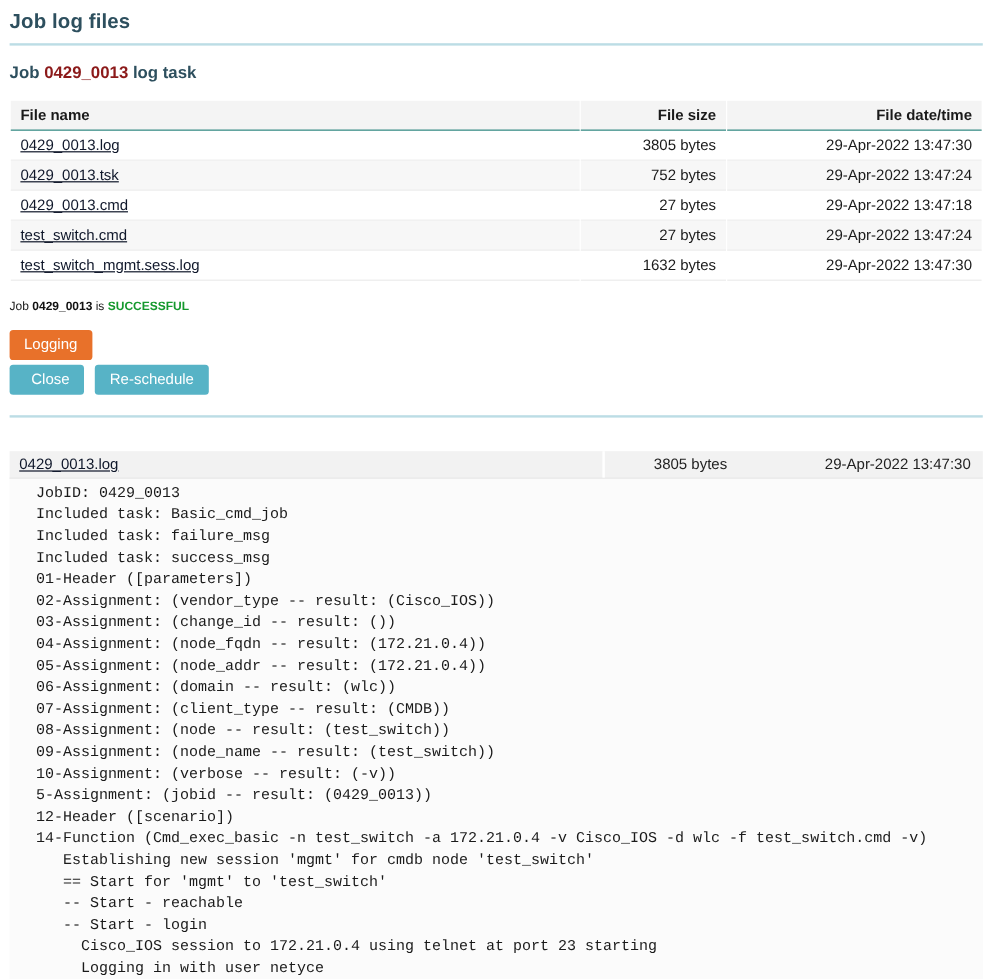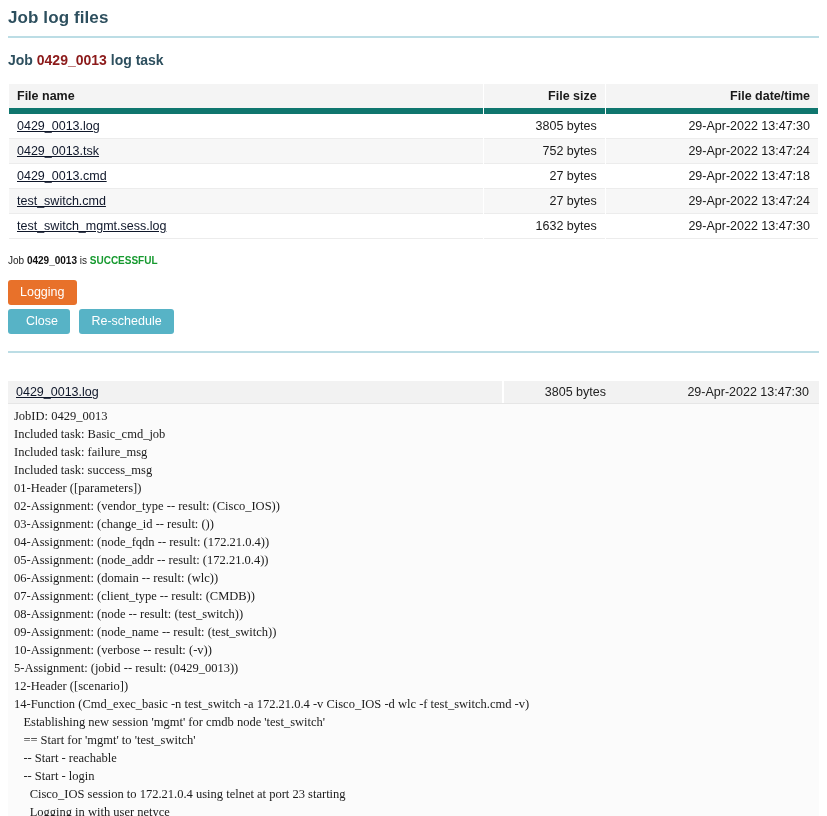--- a/index.html
+++ b/index.html
@@ -55,21 +55,21 @@
     border-spacing: 1px 0;
     font-size: 12.5px;
   }
   .filetable th {
     background: #f4f4f4;
     color: #1a1a1a;
     font-weight: bold;
     font-size: 12.5px;
     padding: 5px 8px;
     text-align: left;
-    border-bottom: 6px solid #0f766e;
+    border-bottom: 1px solid #0f766e;
     white-space: nowrap;
   }
   .filetable th.num, .filetable td.num { text-align: right; }
   .filetable td {
     padding: 5px 8px;
     border-bottom: 1px solid #ececec;
     white-space: nowrap;
     color: #1a1a1a;
   }
   .filetable tbody tr:nth-child(odd) td { background: #ffffff; }
@@ -131,25 +131,26 @@
   .logheader .lh-name { width: 494px; padding: 4px 8px; box-sizing: border-box; }
   .logheader .lh-gap  { width: 2px; background: #ffffff; }
   .logheader .lh-size { width: 110px; padding: 4px 8px; box-sizing: border-box; text-align: right; }
   .logheader .lh-date { width: 203px; padding: 4px 8px; box-sizing: border-box; text-align: right; }
 
   .logbody {
     background: #fbfbfb;
     padding: 3px 0 0 6px;
   }
   .logline {
-    font-family: Liberation Serif, serif;
+    font-family: Liberation Mono, monospace;
     font-size: 12.5px;
     line-height: 18px;
     color: #1a1a1a;
     white-space: pre;
+    margin-left: 16px;
   }
 </style>
 </head>
 <body>
 
 <div class="page">
 
   <h1 class="page-title">Job log files</h1>
   <div class="title-rule"></div>
 

